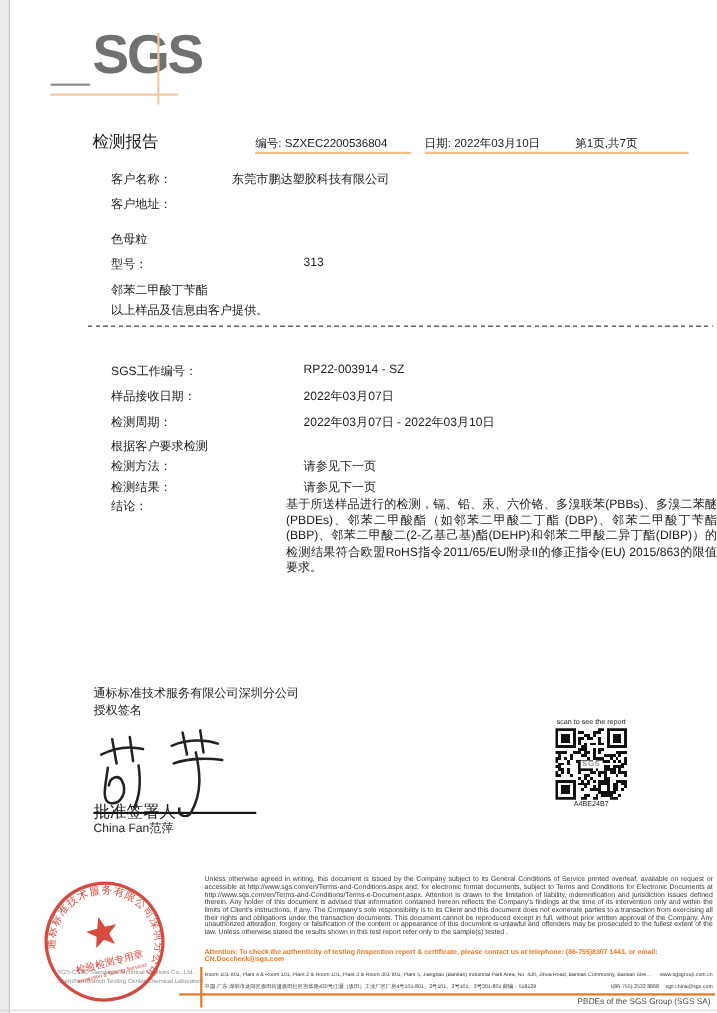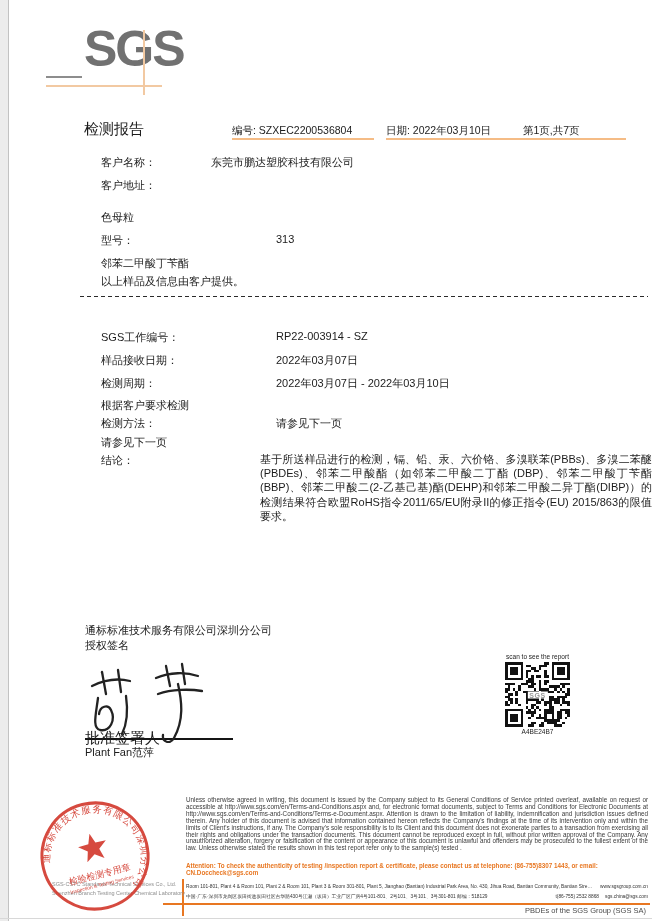--- a/index.html
+++ b/index.html
@@ -95,20 +95,21 @@
     <span>2022年03月07日 - 2022年03月10日</span>
   </div>
 <div class="kv" style="top:398px">
     <span>根据客户要求检测</span>
   </div>
 <div class="kv" style="top:416px">
     <span class="k2">检测方法：</span>
     <span>请参见下一页</span>
   </div>
 <div class="kv" style="top:435px">
+    <span class="k2">检测结果：</span>
     <span>请参见下一页</span>
   </div>
 <div class="kv" style="top:453px">
     <span class="k2">结论：</span>
   </div>
 <div class="abs para">基于所送样品进行的检测，镉、铅、汞、六价铬、多溴联苯(PBBs)、多溴二苯醚(PBDEs)、邻苯二甲酸酯（如邻苯二甲酸二丁酯 (DBP)、邻苯二甲酸丁苄酯(BBP)、邻苯二甲酸二(2-乙基己基)酯(DEHP)和邻苯二甲酸二异丁酯(DIBP)）的检测结果符合欧盟RoHS指令2011/65/EU附录II的修正指令(EU) 2015/863的限值要求。</div>
 
 <div class="abs sig-co">通标标准技术服务有限公司深圳分公司</div>
 <div class="abs sig-auth">授权签名</div>
 <svg class="abs sigsvg" width="170" height="85" viewBox="0 0 170 85" fill="none" stroke="#222" stroke-width="2.3" stroke-linecap="round">
@@ -117,21 +118,21 @@
   <path d="M40,12 L43,34"></path>
   <path d="M20,40 C18,56 14,70 22,72 C32,74 38,62 33,52 C30,46 22,48 21,56"></path>
   <path d="M48,38 C50,52 49,66 44,76"></path>
   <path d="M78,20 C92,14 108,14 120,18"></path>
   <path d="M88,8 L92,28"></path>
   <path d="M104,6 L107,26"></path>
   <path d="M80,36 C94,31 112,31 124,33"></path>
   <path d="M100,26 C104,44 106,62 96,80 C92,87 84,84 85,77"></path>
 </svg>
 <div class="abs sig-line"></div>
-<div class="abs sig-name">Plant Fan范萍</div>
+<div class="abs sig-name">China Fan范萍</div>
 <div class="abs sig-role">批准签署人</div>
 
 <div class="abs qrbox">
   <div class="qrcap">scan to see the report</div>
   <div class="qrwrap"><svg viewBox="0 0 25 25" width="65" height="65" shape-rendering="crispEdges">
         <rect x="0" y="0" width="25" height="25" fill="#fff"></rect>
         <rect x="15" y="0" width="1" height="1" fill="#111"></rect>
         <rect x="16" y="0" width="1" height="1" fill="#111"></rect>
         <rect x="8" y="1" width="1" height="1" fill="#111"></rect>
         <rect x="9" y="1" width="1" height="1" fill="#111"></rect>

